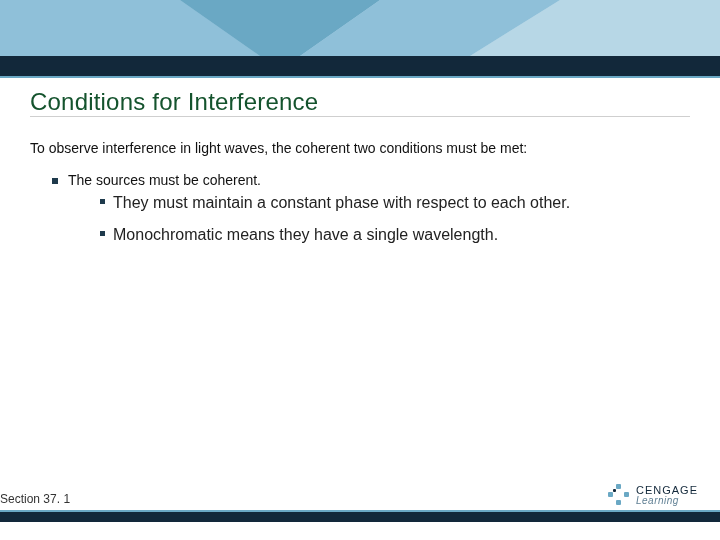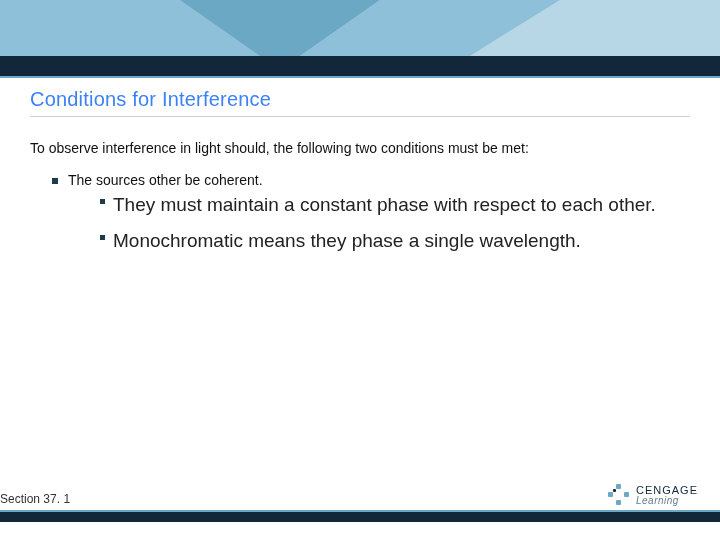--- a/index.html
+++ b/index.html
@@ -18,22 +18,22 @@
     background: #ffffff;
   }
   .header-band svg {
     position: absolute;
     top: 0; left: 0;
   }
   .title {
     position: absolute;
     top: 88px;
     left: 30px;
-    font-size: 20px;
-    color: #3b82f6;
+    font-size: 24px;
+    color: #14532d;
     font-weight: 400;
     letter-spacing: 0.2px;
   }
   .title-rule {
     position: absolute;
     top: 116px;
     left: 30px;
     width: 660px;
     height: 1px;
     background: #cfcfcf;
@@ -61,21 +61,21 @@
     gap: 10px;
     font-size: 14px;
     color: #111;
     margin-bottom: 6px;
   }
   .li2 {
     margin-left: 48px;
     display: flex;
     align-items: flex-start;
     gap: 8px;
-    font-size: 19px;
+    font-size: 16px;
     color: #222;
     margin-bottom: 14px;
   }
   .sq {
     width: 6px;
     height: 6px;
     background: #1e3a4c;
     margin-top: 6px;
     flex: 0 0 auto;
   }
@@ -160,40 +160,40 @@
     <polygon points="380,0 560,0 470,56 300,56" fill="#8fc0d9"></polygon>
     <polygon points="560,0 720,0 720,56 470,56" fill="#b7d7e6"></polygon>
     <rect x="0" y="56" width="720" height="20" fill="#12283a"></rect>
     <rect x="0" y="76" width="720" height="2" fill="#6aa8c4"></rect>
   </svg>
 </div>
 
 <h1 class="title">Conditions for Interference</h1>
 <div class="title-rule"></div>
 
-<p class="intro">To observe interference in light should, the following two conditions must be met:</p>
+<p class="intro">To observe interference in light waves, the coherent two conditions must be met:</p>
 
 <div class="bullets">
   <div class="li1">
     <div class="row">
       <span class="sq"></span>
       <span>
-        <span>The sources other be </span><span class="bold">coherent.</span>
+        <span>The sources must be </span><span class="bold">coherent.</span>
       </span>
     </div>
     <div class="li2">
       <span class="sq small"></span>
       <span>They must maintain a constant phase with respect to each other.</span>
     </div>
   </div>
 
   <div class="li1">
     <div class="li2">
       <span class="sq small"></span>
-      <span>Monochromatic means they phase a single wavelength.</span>
+      <span>Monochromatic means they have a single wavelength.</span>
     </div>
   </div>
 </div>
 
 <div class="section-label">Section  37. 1</div>
 
 <div class="logo">
   <div class="mark">
     <span></span>
       <span></span>

